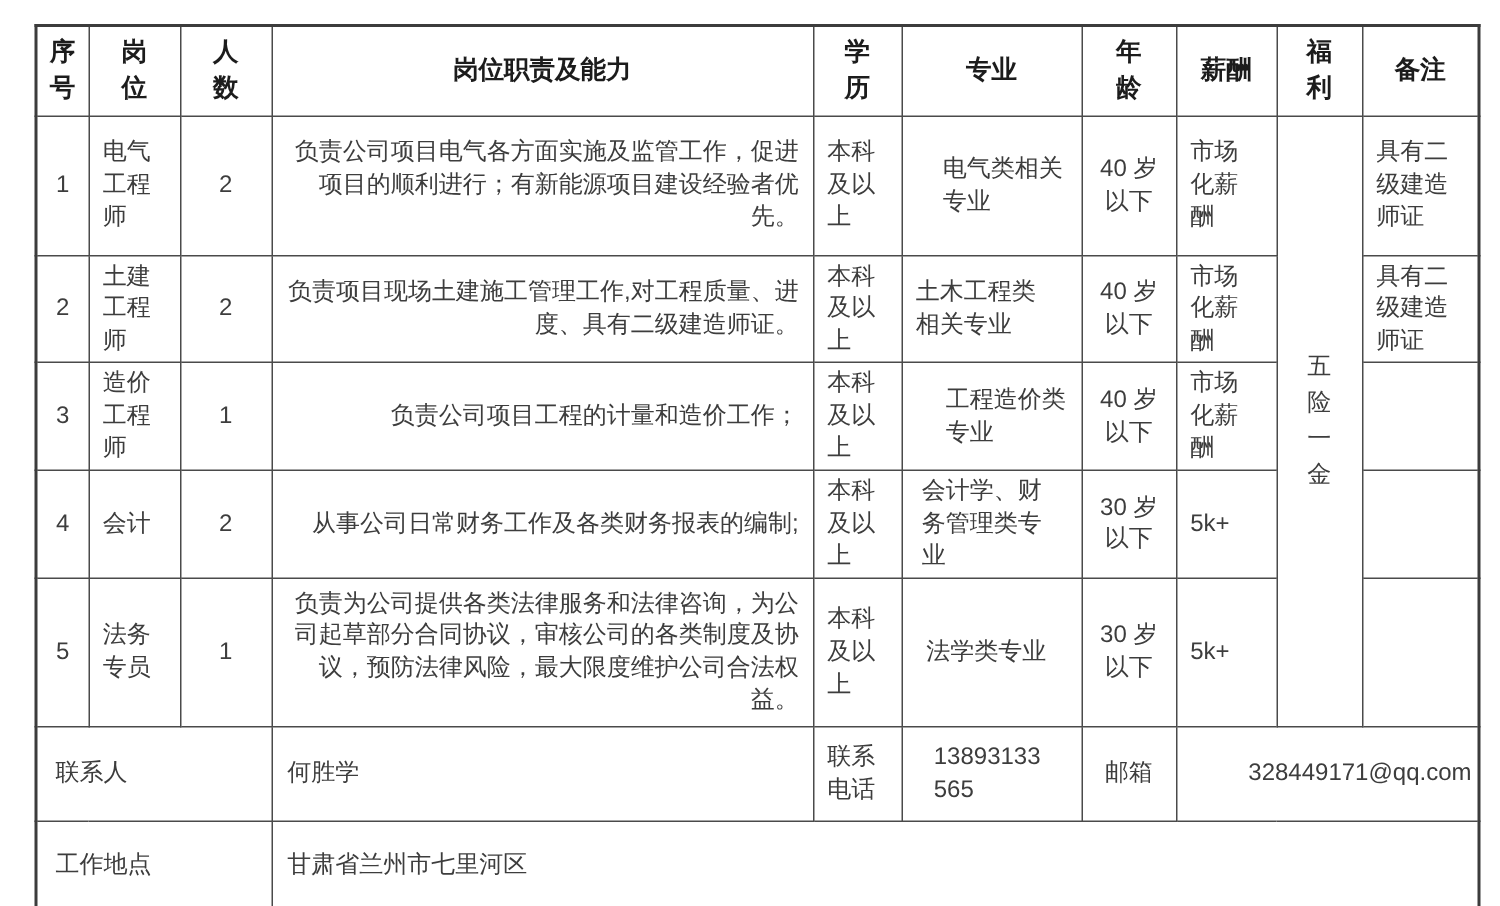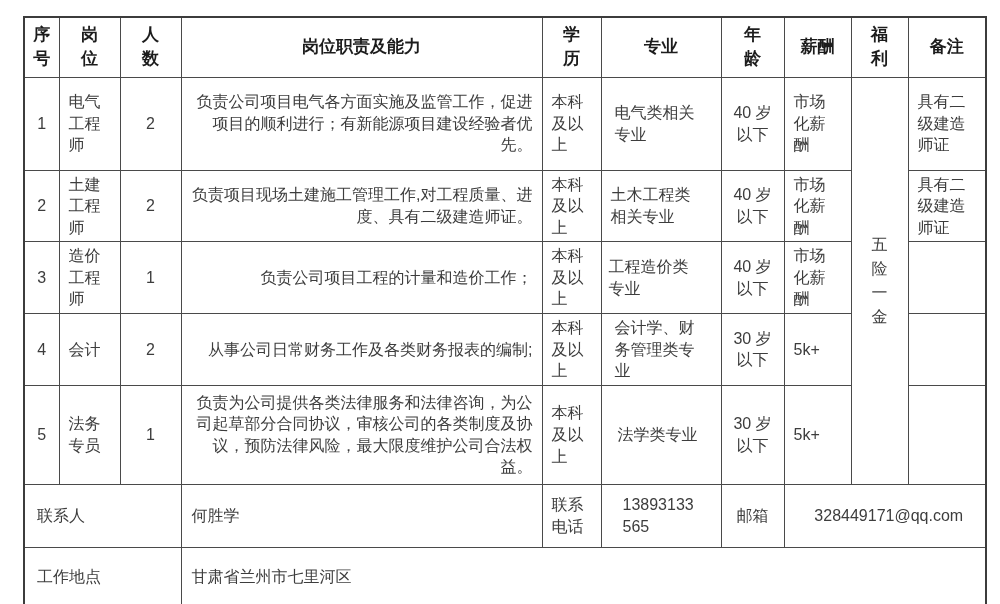--- a/index.html
+++ b/index.html
@@ -21,21 +21,21 @@
   .l{text-align:left;padding-left:9px;}
   .duties{text-align:right;padding:6px 9px 6px 10px;}
   
   .w1{display:inline-block;width:1.15em;word-break:break-all;line-height:1.45;text-align:center;}
   .w2{display:inline-block;max-width:2.3em;word-break:break-all;line-height:1.35;text-align:left;vertical-align:middle;}
   .wage{display:inline-block;max-width:3.2em;word-break:break-all;line-height:1.35;text-align:center;vertical-align:middle;}
   .wmajor{display:inline-block;max-width:5.6em;word-break:break-all;line-height:1.35;text-align:left;vertical-align:middle;}
   .wnote{display:inline-block;max-width:3.45em;word-break:break-all;line-height:1.35;text-align:left;vertical-align:middle;}
   .vtext{display:inline-block;width:1.15em;word-break:break-all;line-height:1.5;text-align:center;}
   .phone{word-break:break-all;text-align:left;padding-left:21px;padding-right:24px;}
-  .email{text-align:center;padding-left:12px;}
+  .email{text-align:right;padding-left:12px;}
   tr.rh{height:60px;margin-top:36px;} tr.r1{height:93px;} tr.r2{height:69px;} tr.r3{height:70px;}
   tr.r4{height:64px;} tr.r5{height:95px;} tr.rc{height:63px;} tr.rl{height:59px;}
 </style>
 </head>
 <body>
 
 <table class="job">
   <colgroup>
     <col style="width:35px">
       <col style="width:61px">
@@ -62,21 +62,21 @@
     <th><span class="w1">福利</span></th>
     <th>备注</th>
   </tr>
 
   <tr class="r1">
     <td class="c">1</td>
     <td class="l"><span class="w2">电气工程师</span></td>
     <td class="c">2</td>
     <td class="duties">负责公司项目电气各方面实施及监管工作，促进项目的顺利进行；有新能源项目建设经验者优先。</td>
     <td class="l"><span class="w2">本科及以上</span></td>
-    <td class="l" style="padding-left:13px"><span class="wmajor">电气类相关专业</span></td>
+    <td class="l" style="padding-left:27px"><span class="wmajor">电气类相关专业</span></td>
     <td class="c"><span class="wage">40 岁以下</span></td>
     <td class="l"><span class="w2">市场化薪酬</span></td>
     <td class="c" rowspan="5"><span class="vtext">五险一金</span></td>
     <td class="l"><span class="wnote">具有二级建造师证</span></td>
   </tr>
 
   <tr class="r2">
     <td class="c">2</td>
     <td class="l"><span class="w2">土建工程师</span></td>
     <td class="c">2</td>
@@ -87,21 +87,21 @@
     <td class="l"><span class="w2">市场化薪酬</span></td>
     <td class="l"><span class="wnote">具有二级建造师证</span></td>
   </tr>
 
   <tr class="r3">
     <td class="c">3</td>
     <td class="l"><span class="w2">造价工程师</span></td>
     <td class="c">1</td>
     <td class="duties">负责公司项目工程的计量和造价工作；</td>
     <td class="l"><span class="w2">本科及以上</span></td>
-    <td class="l" style="padding-left:7px"><span class="wmajor">工程造价类专业</span></td>
+    <td class="l" style="padding-left:29px"><span class="wmajor">工程造价类专业</span></td>
     <td class="c"><span class="wage">40 岁以下</span></td>
     <td class="l"><span class="w2">市场化薪酬</span></td>
     <td class="l"><span class="wnote"></span></td>
   </tr>
 
   <tr class="r4">
     <td class="c">4</td>
     <td class="l"><span class="w2">会计</span></td>
     <td class="c">2</td>
     <td class="duties">从事公司日常财务工作及各类财务报表的编制;</td>

